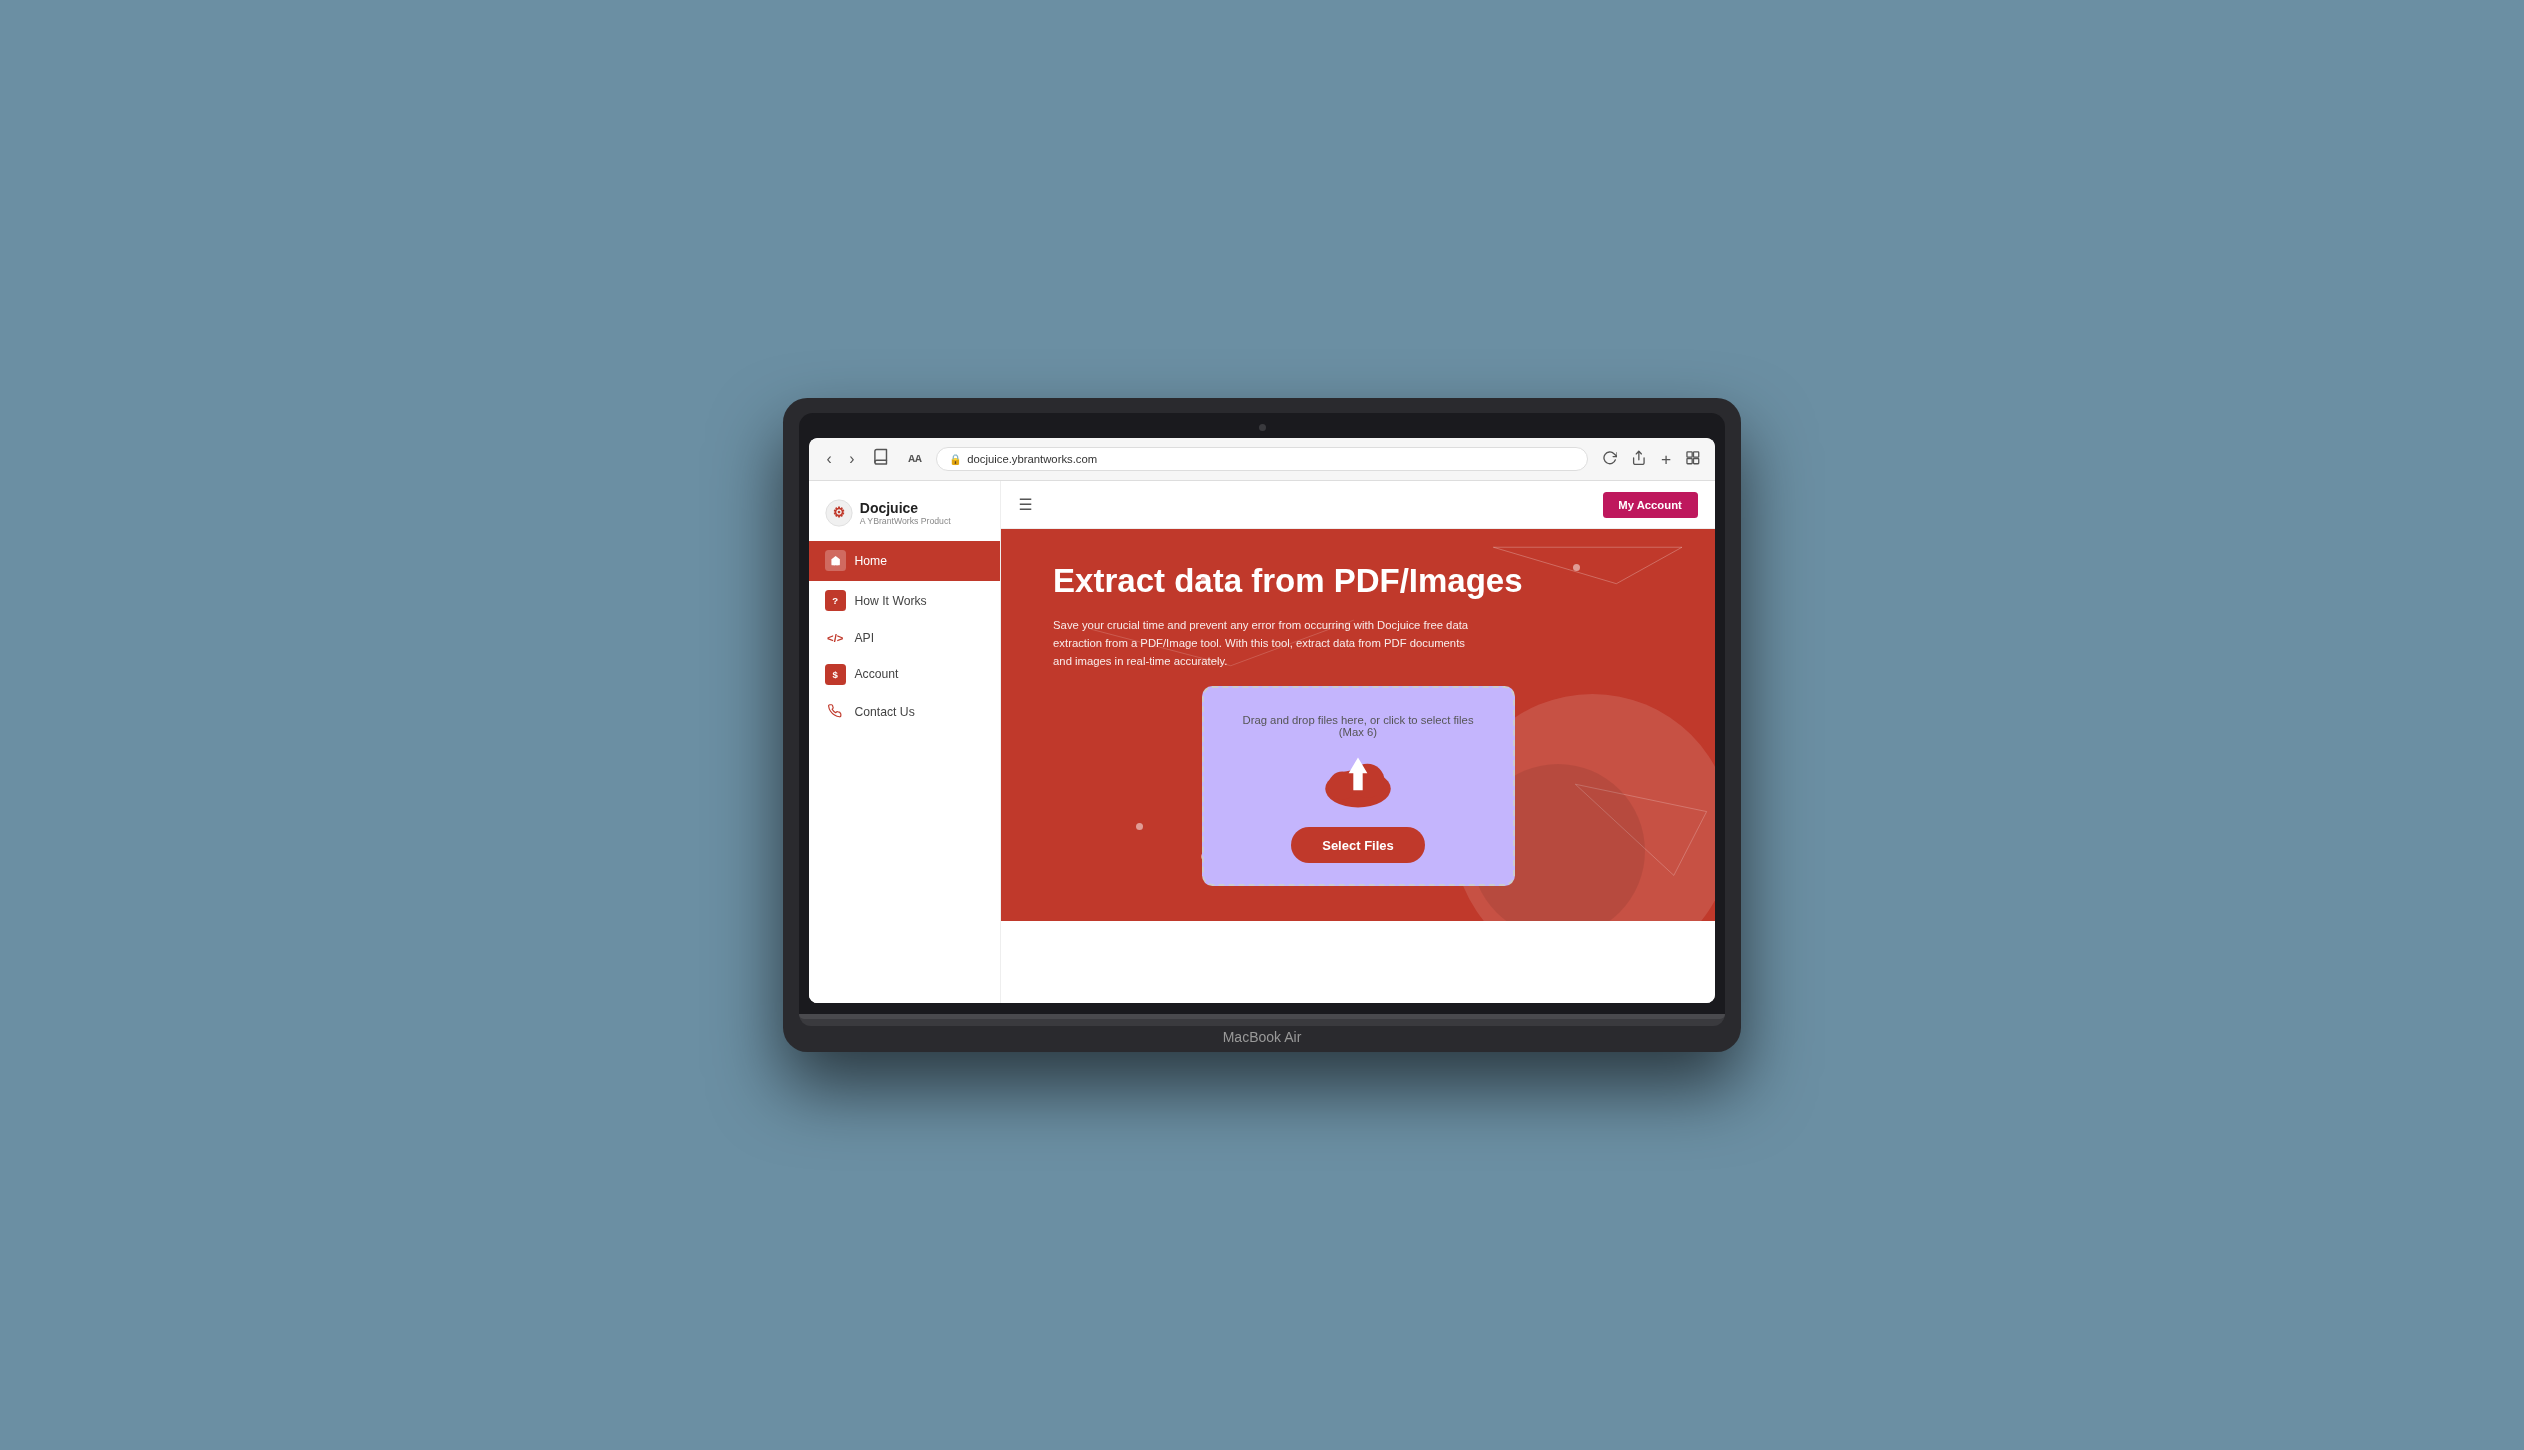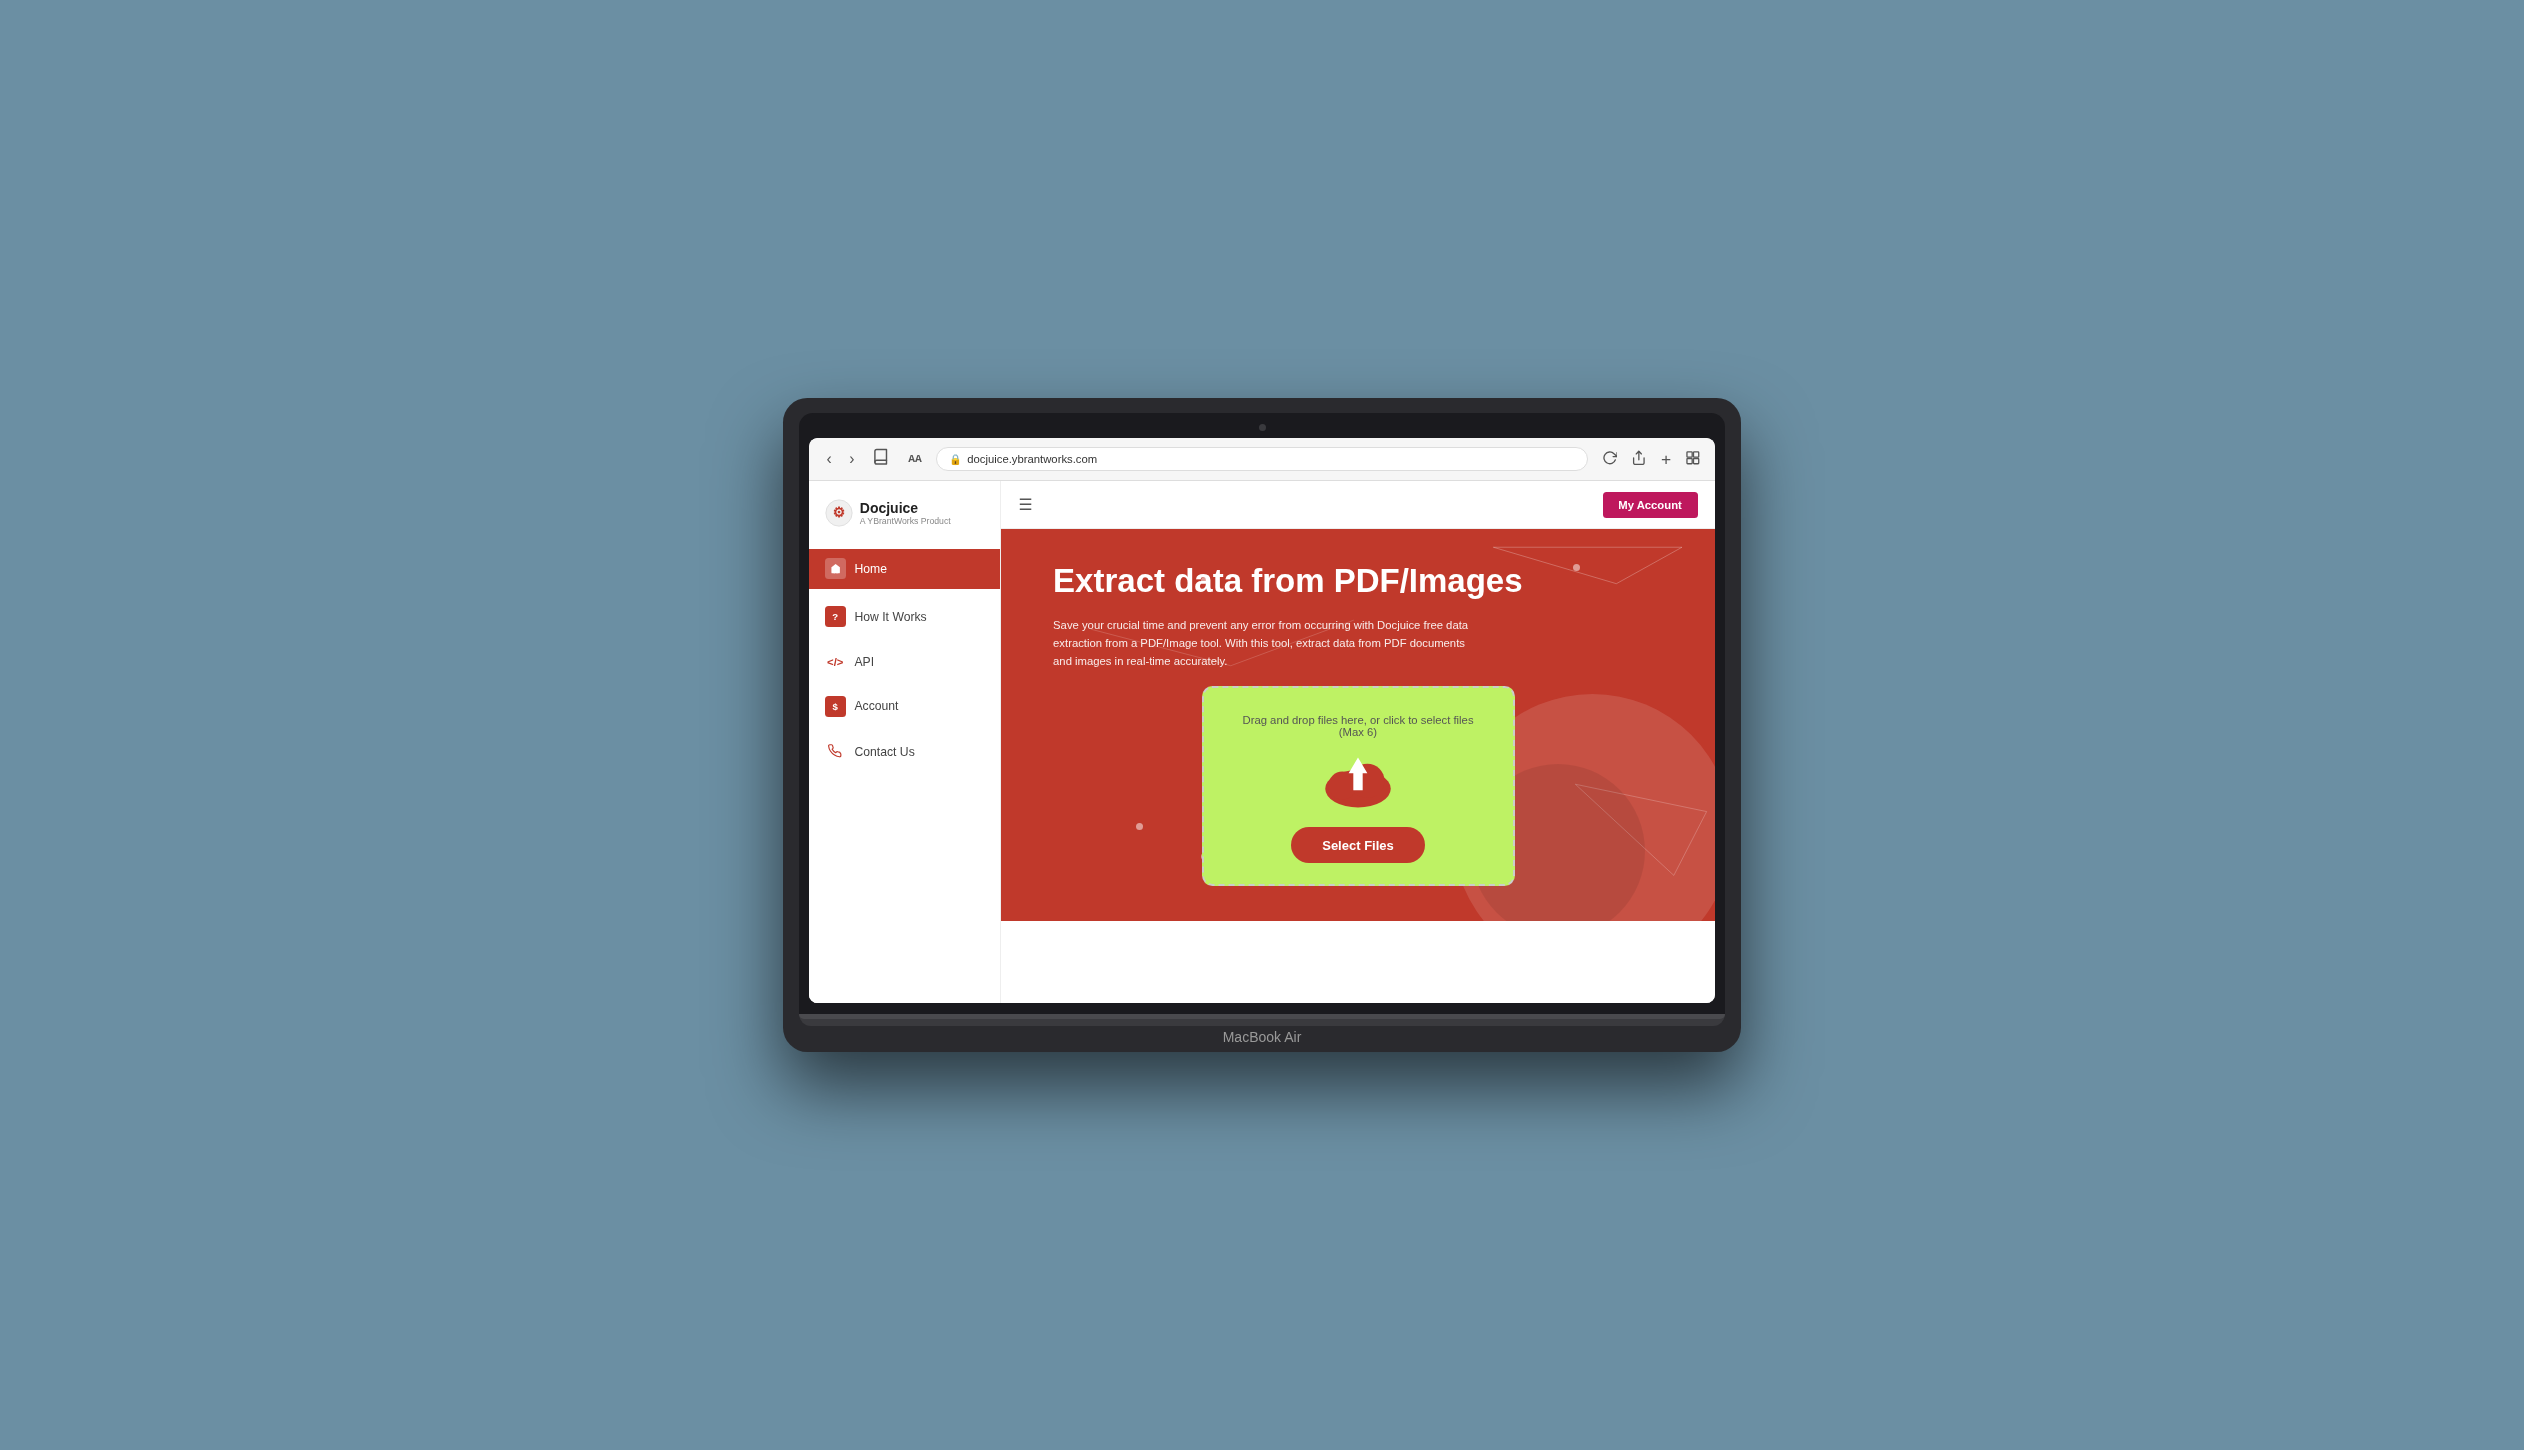--- a/index.html
+++ b/index.html
@@ -154,21 +154,20 @@
 
     .nav-item {
       display: flex;
       align-items: center;
       gap: 8.7px;
       padding: 9.6px 15.7px;
       cursor: pointer;
       font-size: 12.2px;
       color: #444;
       position: relative;
-      margin-top: 8px;
     }
 
     .nav-item.active {
       background: #c0392b;
       color: white;
     }
 
     .nav-item.active .nav-icon-box {
       background: rgba(255,255,255,0.2);
     }
@@ -302,21 +301,21 @@
     
     .upload-area-wrapper {
       display: flex;
       justify-content: center;
       position: relative;
       z-index: 2;
       margin-top: 8.7px;
     }
 
     .upload-box {
-      background: #bef264;
+      background: #c4b5fd;
       border: 2.2px dashed #ccc;
       border-radius: 10.4px;
       width: 313px;
       padding: 26px 26px 21px;
       display: flex;
       flex-direction: column;
       align-items: center;
       gap: 12.2px;
     }
 

